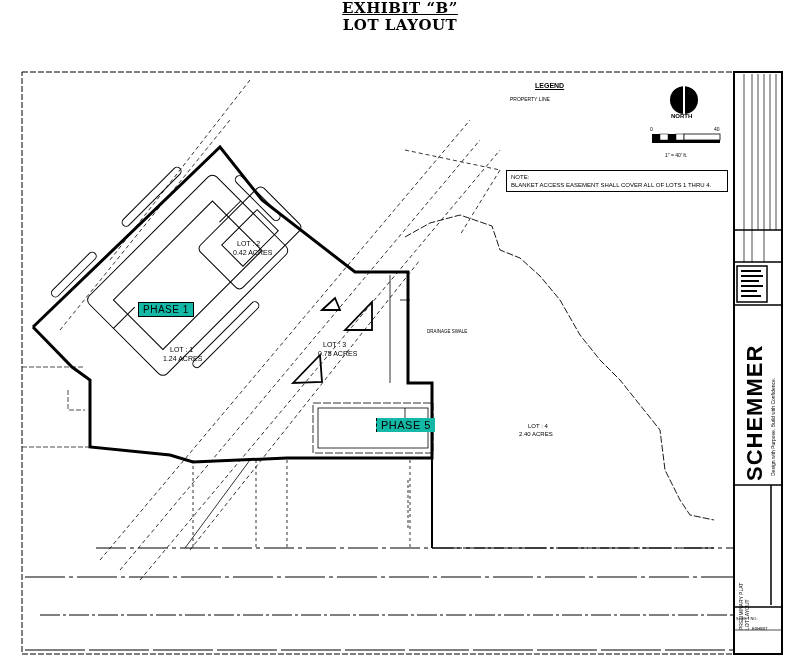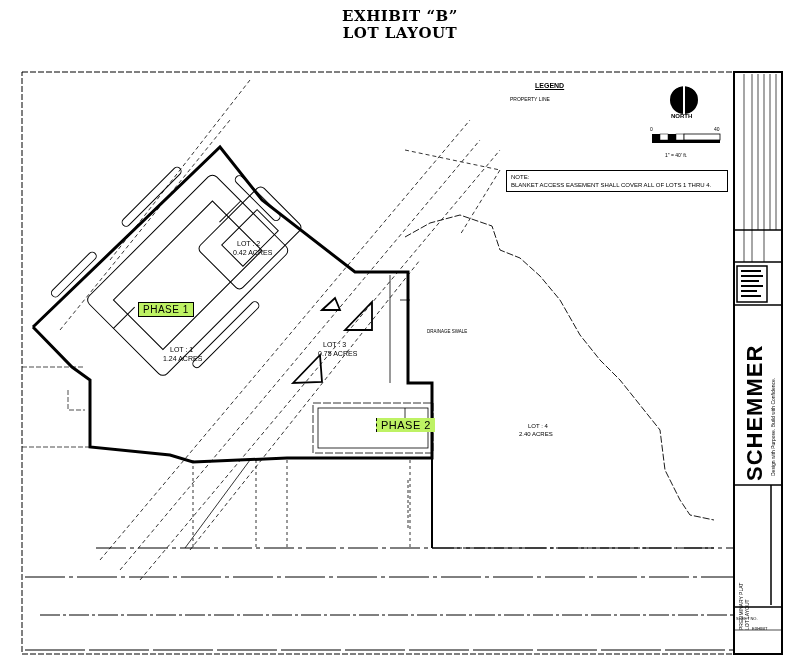--- a/index.html
+++ b/index.html
@@ -1,23 +1,23 @@
 <!DOCTYPE html>
 <html><head>
 <meta charset="utf-8">
 <style>
   html, body { margin: 0; padding: 0; background: #ffffff; }
   body { width: 800px; height: 662px; position: relative; overflow: hidden; font-family: "DejaVu Serif", serif; color: #000; }
   .title-block { position: absolute; left: 0; top: 0; width: 800px; text-align: center; }
-  .t1 { font-family: "DejaVu Serif", serif; font-weight: bold; font-size: 15px; line-height: 17px; margin-top: 8px; letter-spacing: 0.5px; }
+  .t1 { font-family: "DejaVu Serif", serif; font-weight: bold; font-size: 15px; line-height: 17px; margin-top: 0; letter-spacing: 0.5px; text-decoration: underline; }
   .t2 { font-family: "DejaVu Serif", serif; font-weight: bold; font-size: 15px; line-height: 17px; letter-spacing: 0.5px; }
   .t3 { font-family: "DejaVu Serif", serif; font-weight: bold; font-size: 15px; line-height: 18px; letter-spacing: 0.5px; }
   svg.plat { position: absolute; left: 0; top: 0; }
   .lbl { font-family: "Liberation Sans", sans-serif; fill: #000; }
-  .phase { position: absolute; font-family: "Liberation Sans", sans-serif; font-size: 10px; border: 1px solid #000; background: #bef264; padding: 1px 4px; letter-spacing: 0.5px; }
+  .phase { position: absolute; font-family: "Liberation Sans", sans-serif; font-size: 10px; border: 1px solid #000; background: #14b8a6; padding: 1px 4px; letter-spacing: 0.5px; }
   .note-box { position: absolute; left: 506px; top: 170px; width: 222px; height: 22px; border: 1px solid #000; background: #fff; font-family: "Liberation Sans", sans-serif; font-size: 6px; line-height: 8px; padding: 2px 4px; box-sizing: border-box; }
   .legend-title { position: absolute; left: 535px; top: 82px; font-family: "Liberation Sans", sans-serif; font-size: 7px; font-weight: bold; text-decoration: underline; }
   .legend-item { position: absolute; left: 510px; top: 96px; font-family: "Liberation Sans", sans-serif; font-size: 5px; }
   .north-label { position: absolute; left: 671px; top: 113px; font-family: "Liberation Sans", sans-serif; font-size: 6px; font-weight: bold; }
   .scale-label { position: absolute; left: 665px; top: 152px; font-family: "Liberation Sans", sans-serif; font-size: 5px; }
   .tb-brand { position: absolute; left: 738px; top: 308px; width: 30px; height: 175px; }
   .brand-text { position: absolute; left: 0; top: 0; transform-origin: left top; transform: translate(4px, 173px) rotate(-90deg); font-family: "Liberation Sans", sans-serif; font-size: 22px; font-weight: bold; letter-spacing: 1px; white-space: nowrap; }
   .brand-sub { position: absolute; left: 770px; top: 308px; width: 10px; height: 175px; }
   .brand-sub span { position: absolute; transform-origin: left top; transform: translate(0px, 168px) rotate(-90deg); font-family: "Liberation Sans", sans-serif; font-size: 5px; white-space: nowrap; }
   .proj-text { position: absolute; left: 738px; top: 630px; transform-origin: left top; transform: rotate(-90deg); font-family: "Liberation Sans", sans-serif; font-size: 5px; white-space: nowrap; line-height: 6px; }
@@ -160,21 +160,21 @@
     <text class="lbl" x="163" y="361" font-size="7">1.24 ACRES</text>
     <text class="lbl" x="323" y="347" font-size="7">LOT : 3</text>
     <text class="lbl" x="318" y="356" font-size="7">0.75 ACRES</text>
     <text class="lbl" x="528" y="428" font-size="6">LOT : 4</text>
     <text class="lbl" x="519" y="436" font-size="6">2.40 ACRES</text>
     <text class="lbl" x="427" y="333" font-size="4.5">DRAINAGE SWALE</text>
   </g>
 </svg>
 
 <div class="phase" style="left:138px; top:302px;">PHASE 1</div>
-<div class="phase" style="left:376px; top:418px; border:none; border-left:1px dashed #000; font-size:11px;">PHASE 2</div>
+<div class="phase" style="left:376px; top:418px; border:none; border-left:1px dashed #000; font-size:11px;">PHASE 5</div>
 
 <div class="legend-title">LEGEND</div>
 <div class="legend-item">PROPERTY LINE</div>
 <div class="north-label">NORTH</div>
 <div class="scale-label">1" = 40' ft.</div>
 
 <div class="note-box">
   <div>NOTE:</div>
   <div>BLANKET ACCESS EASEMENT SHALL COVER ALL OF LOTS 1 THRU 4.</div>
 </div>

